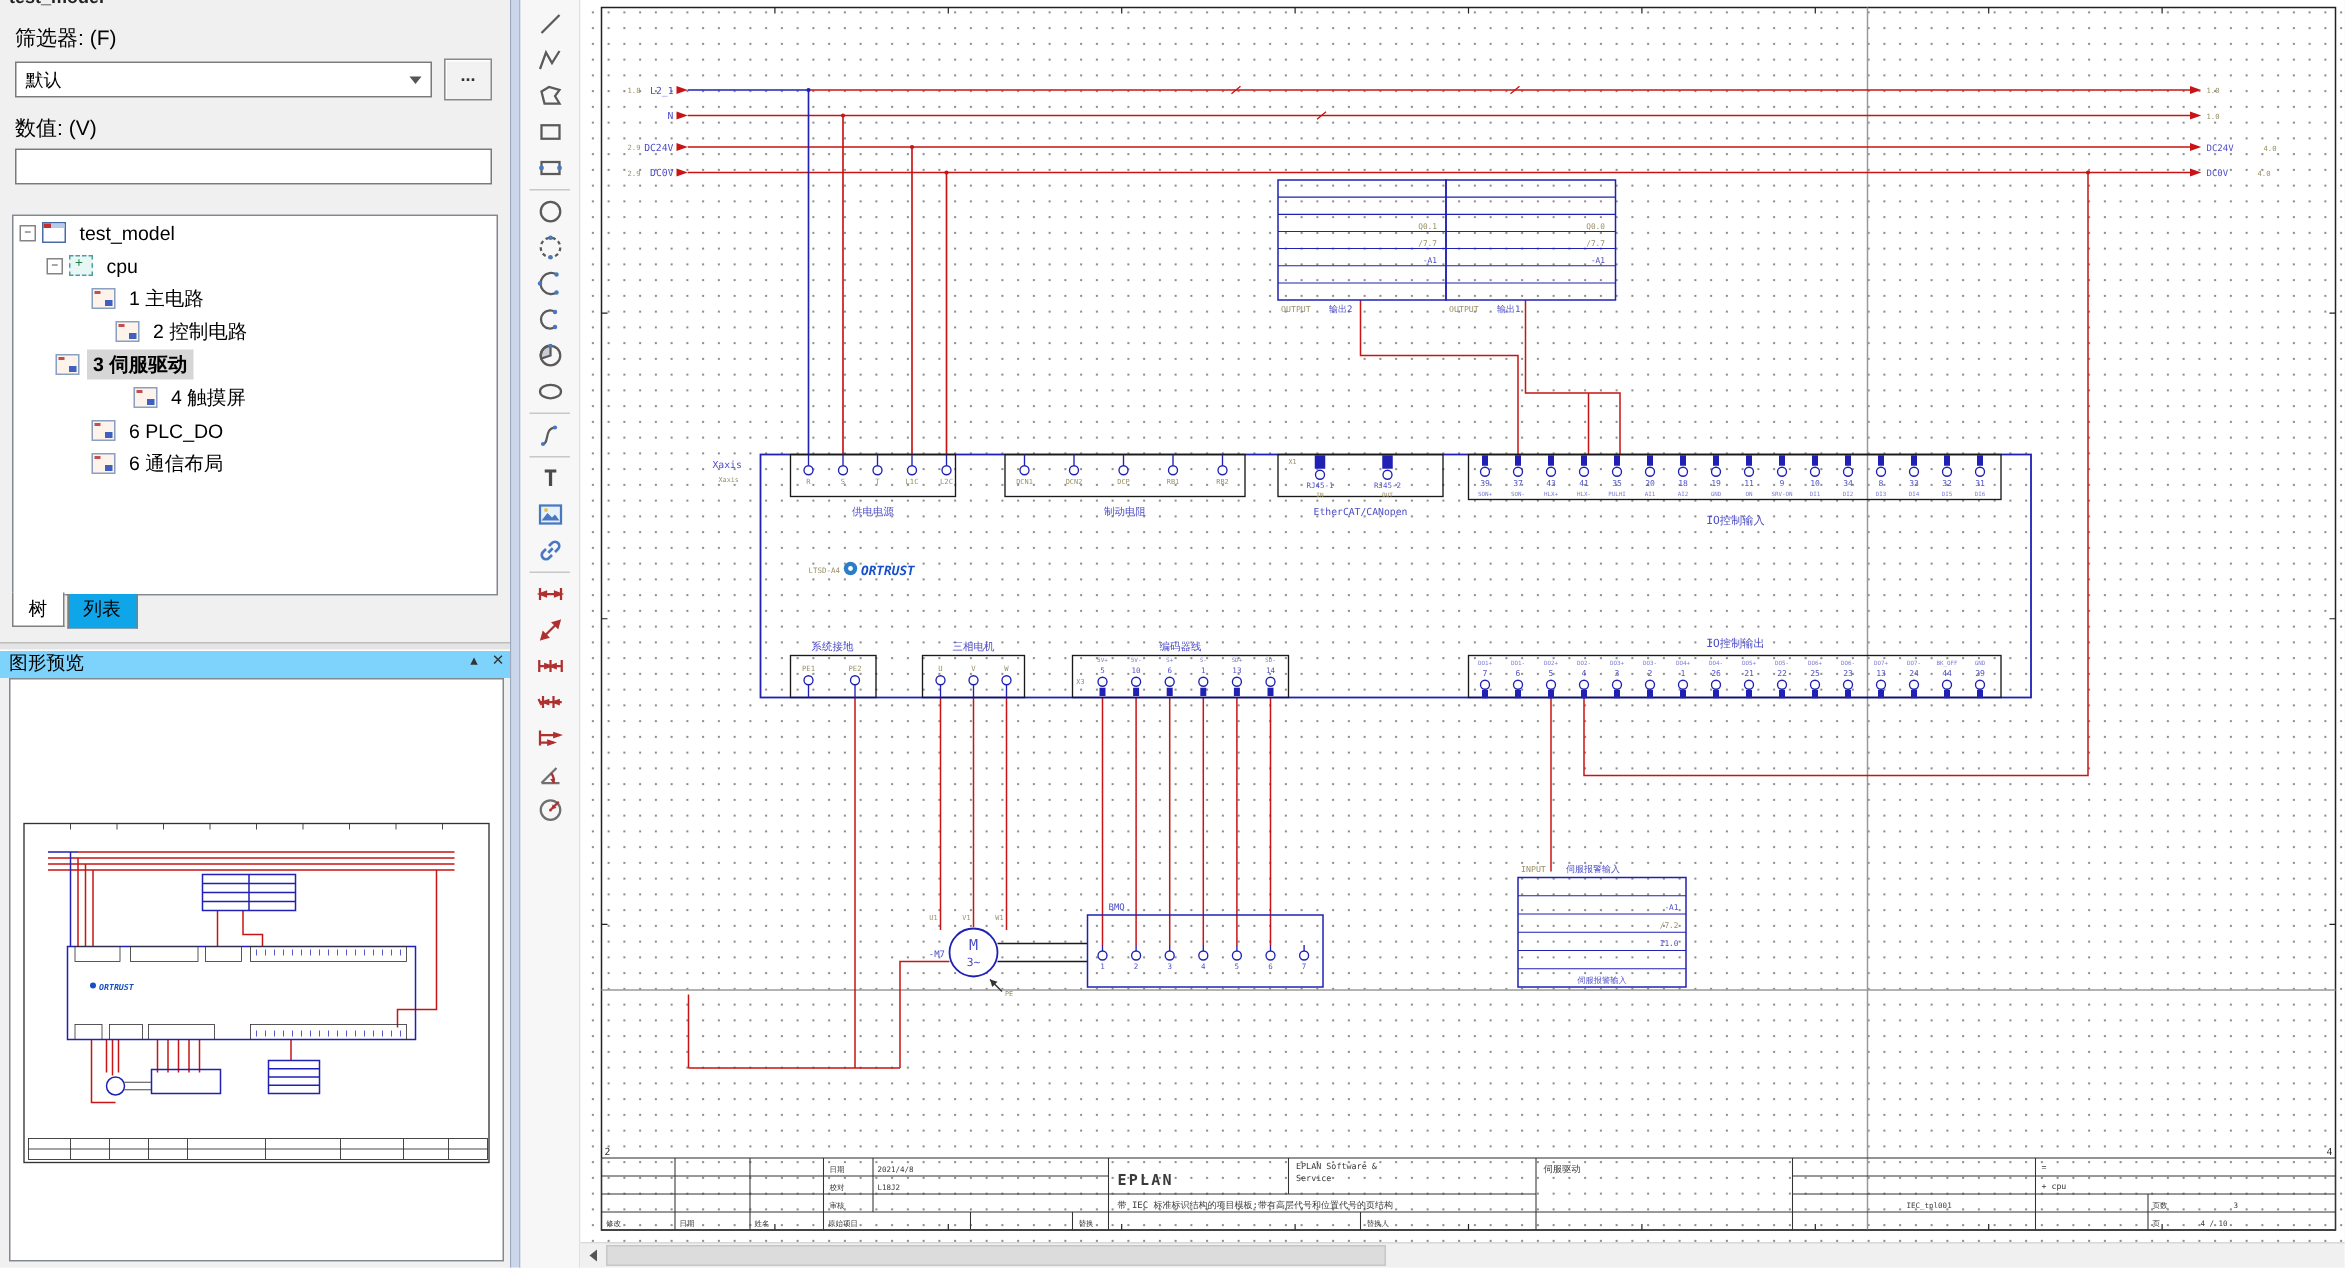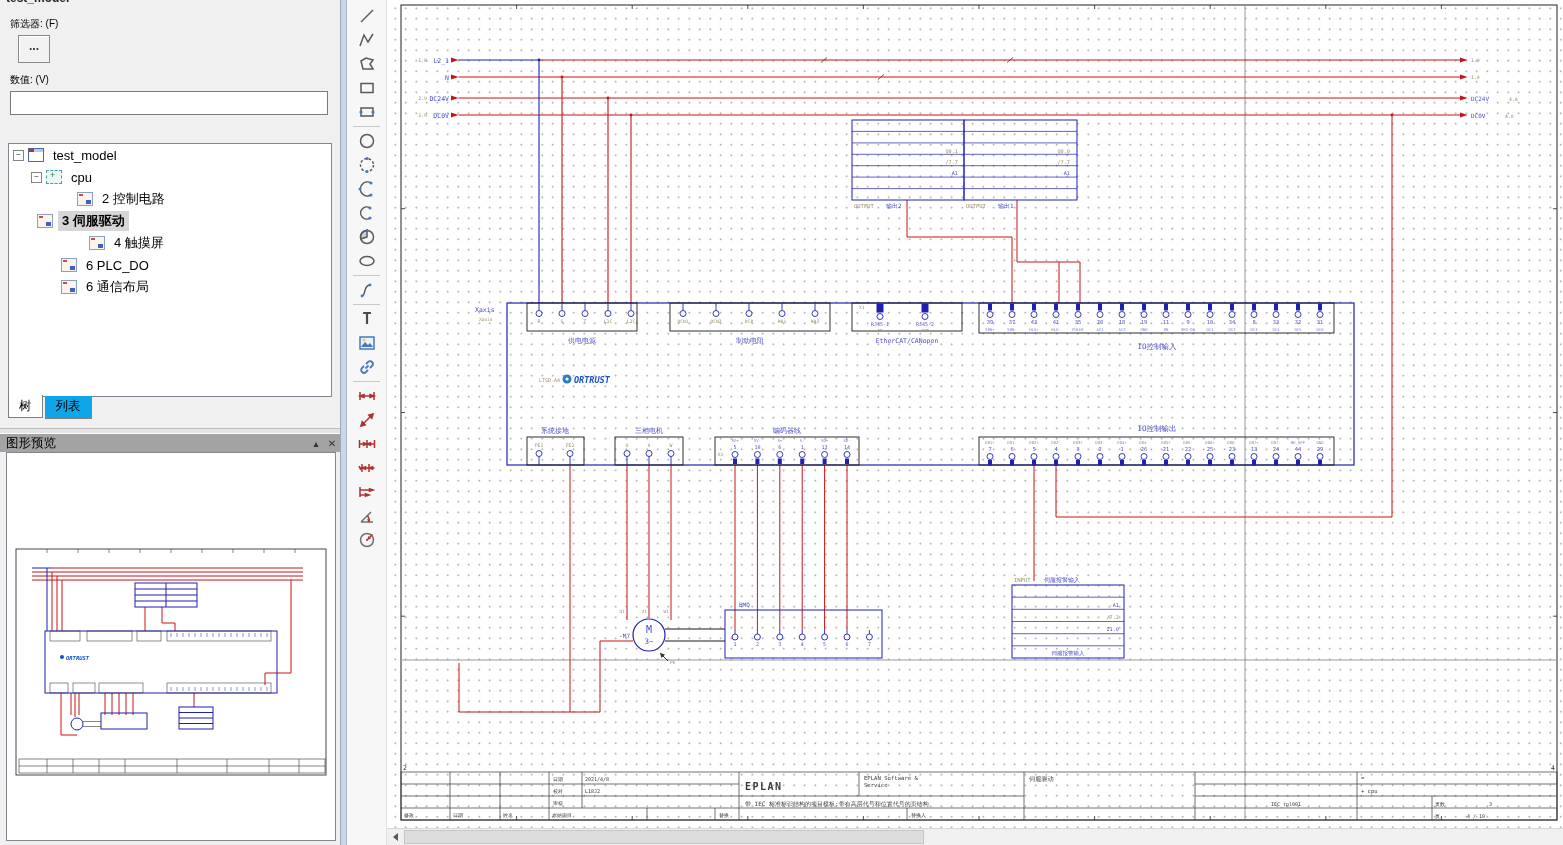--- a/index.html
+++ b/index.html
@@ -6,21 +6,21 @@
   body{
     width:1563px;height:845px;overflow:hidden;position:relative;
     background:#f0f0f0;font-family:"Liberation Sans",sans-serif;color:#000;
     font-size:12px;
   }
   
   #left-panel{position:absolute;left:0;top:0;width:340px;height:845px;background:#f0f0f0;border-right:1px solid #9aa7bd;}
   #panel-splitter{position:absolute;left:341px;top:0;width:5px;height:845px;background:#ccd6ea;border-right:1px solid #aab6cc;}
   #top-clip{height:7px;overflow:hidden;position:relative;}
   #top-clip .frag{position:absolute;top:-9px;left:6px;font-size:12px;font-weight:bold;color:#222;}
-  .fld-label{margin:10px 0 4px 10px;font-size:10px;}
+  .fld-label{margin:10px 0 4px 10px;font-size:14px;}
   #combo-row{display:flex;align-items:center;margin:2px 10px 0 10px;}
   #filter-combo{flex:0 0 278px;height:24px;background:#fff;border:1px solid #7a7a7a;display:flex;align-items:center;justify-content:space-between;padding:0 6px;box-sizing:border-box;}
   #filter-combo .chev{width:0;height:0;border-left:4px solid transparent;border-right:4px solid transparent;border-top:5px solid #555;}
   #more-btn{margin-left:8px;width:30px;height:26px;background:#f2f2f2;border:1px solid #8a8a8a;box-shadow:inset 1px 1px #fff;text-align:center;line-height:20px;font-weight:bold;color:#333;}
   #value-input{display:block;margin:2px 10px 0 10px;width:318px;height:24px;border:1px solid #7a7a7a;background:#fff;box-sizing:border-box;padding:0 4px;font-family:"Liberation Sans",sans-serif;}
   #tree-box{position:absolute;left:8px;top:143px;width:322px;height:252px;background:#fff;border:1px solid #828790;overflow:hidden;}
   .trow{display:flex;align-items:center;height:22px;white-space:nowrap;}
   .exp{width:9px;height:9px;border:1px solid #848484;background:#fff;font-size:8px;line-height:7px;text-align:center;color:#333;margin-right:4px;flex:0 0 9px;}
   .tico{flex:0 0 14px;height:12px;position:relative;margin-right:5px;}
   .ico-root{border:1px solid #4a6aa5;background:#fff;}
@@ -30,21 +30,21 @@
   .ico-cpu::before{content:"+";position:absolute;left:3px;top:-1px;font-size:9px;color:#208040;}
   .ico-page{border:1px solid #8aa0c0;background:#fdf3ea;}
   .ico-page::before{content:"";position:absolute;left:1px;top:1px;width:4px;height:2px;background:#c05050;}
   .ico-page::after{content:"";position:absolute;right:1px;bottom:1px;width:5px;height:4px;background:#4060c0;}
   .tlabel{font-size:13px;padding:1px 4px;}
   .selrow .tlabel{background:#d6d6d6;font-weight:bold;}
   #tabs{position:absolute;left:8px;top:396px;height:23px;display:flex;}
   .tab{border:1px solid #808080;border-top:none;padding:2px 10px 3px 10px;font-size:12.5px;background:#0ea5e9;margin-right:2px;}
   .tab.active{background:#fff;position:relative;top:-1px;padding-top:3px;}
   #pv-divider{position:absolute;left:0;top:428px;width:340px;height:4px;background:#e4e4e4;border-top:1px solid #bdbdbd;border-bottom:1px solid #fff;}
-  #pv-header{position:absolute;left:0;top:434px;width:340px;height:18px;display:flex;align-items:center;background:#a3a3a3;}
+  #pv-header{position:absolute;left:0;top:434px;width:340px;height:18px;display:flex;align-items:flex-start;background:#7dd3fc;}
   #pv-header .t{flex:1;font-size:12.5px;padding-left:6px;}
   #pv-header .btn{width:16px;text-align:center;font-size:10px;color:#333;}
   #pv-body{position:absolute;left:6px;top:452px;width:328px;height:387px;background:#fff;border:1px solid #828790;}
   
   #toolbar{position:absolute;left:347px;top:0;width:40px;height:845px;background:#f7f7f7;border-right:1px solid #e0e0e0;padding-top:3px;box-sizing:border-box;}
   .tool{width:24px;height:22px;margin:2px auto;display:flex;align-items:center;justify-content:center;}
   .tsep{height:1px;background:#c8c8c8;margin:3px 6px;}
   
   #canvas{position:absolute;left:387px;top:0;width:1176px;height:845px;background:#fff;
     background-image:radial-gradient(#8c8c8c 0.7px, transparent 1.05px);
@@ -58,34 +58,42 @@
 </style>
 </head>
 <body>
 
 <div id="left-panel">
   <div id="top-clip">
     <span class="frag">test_model</span>
   </div>
   <div class="fld-label">筛选器: (F)</div>
   <div id="combo-row">
+    <div id="filter-combo">
+      <span>默认</span>
+      <span class="chev"></span>
+    </div>
     <div id="more-btn">...</div>
   </div>
   <div class="fld-label" style="">数值: (V)</div>
   <input id="value-input" value="" style="">
   <div id="tree-box">
     <div class="trow" style="padding-left:4px">
       <span class="exp">−</span>
       <span class="tico ico-root"></span>
       <span class="tlabel">test_model</span>
     </div>
     <div class="trow" style="padding-left:22px">
       <span class="exp">−</span>
       <span class="tico ico-cpu"></span>
       <span class="tlabel">cpu</span>
+    </div>
+    <div class="trow" style="padding-left:52px">
+      <span class="tico ico-page"></span>
+      <span class="tlabel">1 主电路</span>
     </div>
     <div class="trow" style="padding-left:68px">
       <span class="tico ico-page"></span>
       <span class="tlabel">2 控制电路</span>
     </div>
     <div class="trow selrow" style="padding-left:28px">
       <span class="tico ico-page"></span>
       <span class="tlabel">3 伺服驱动</span>
     </div>
     <div class="trow" style="padding-left:80px">

